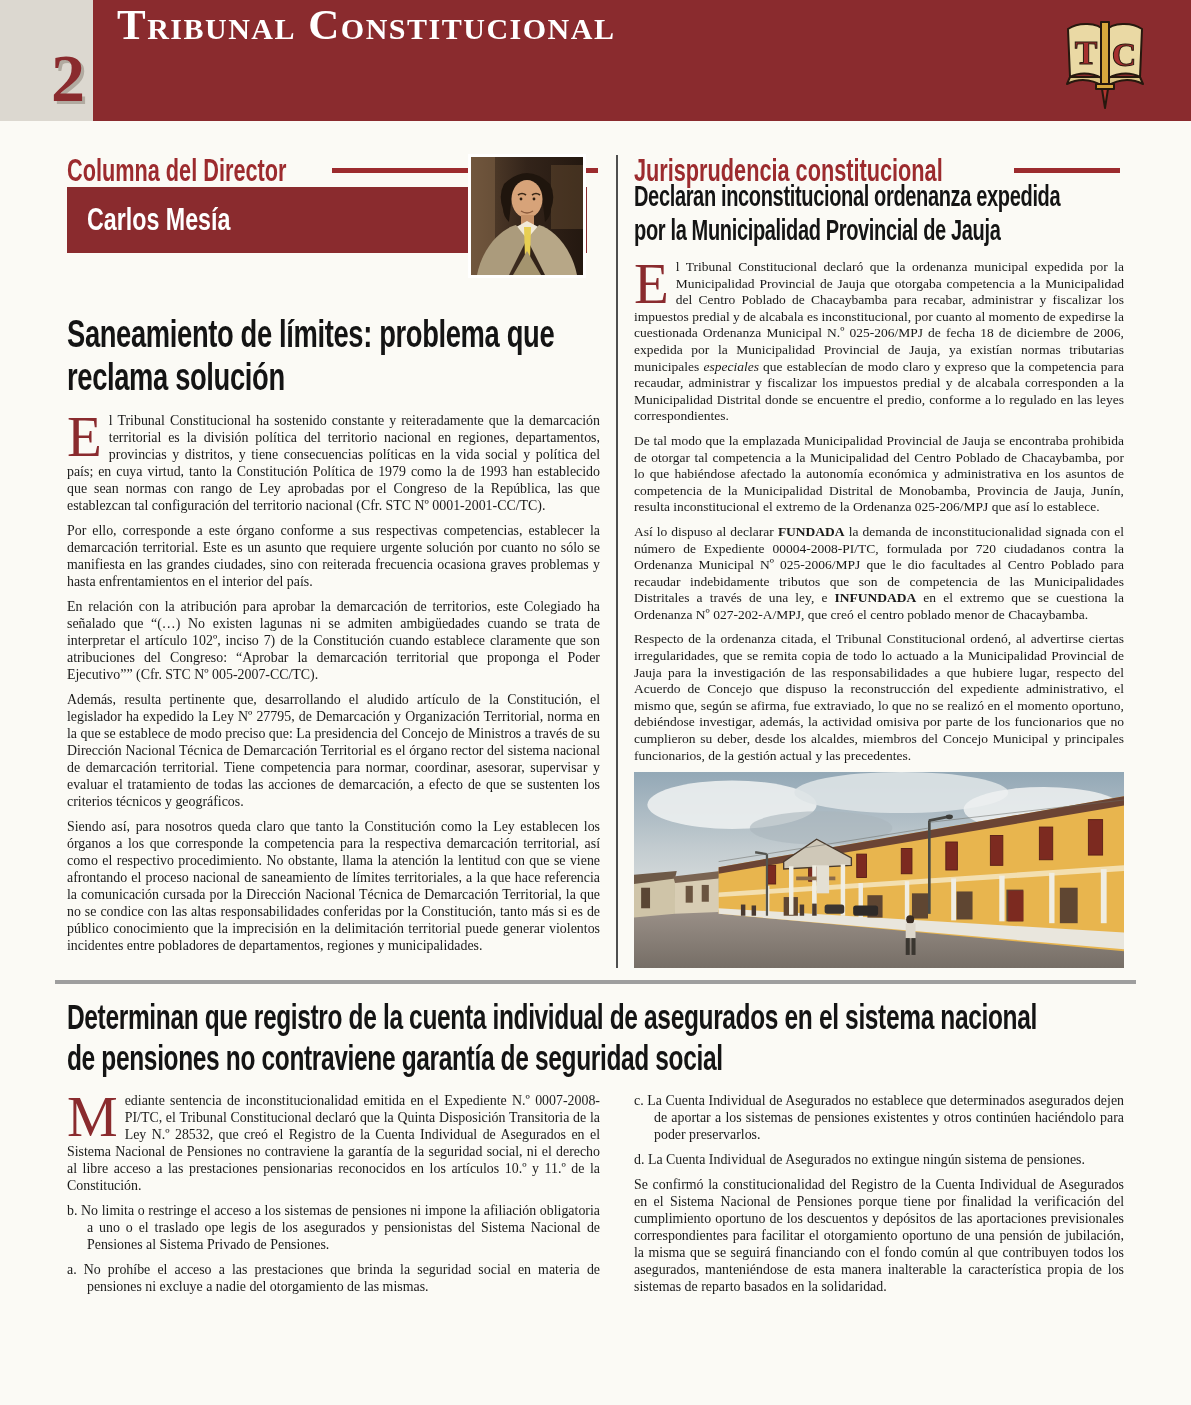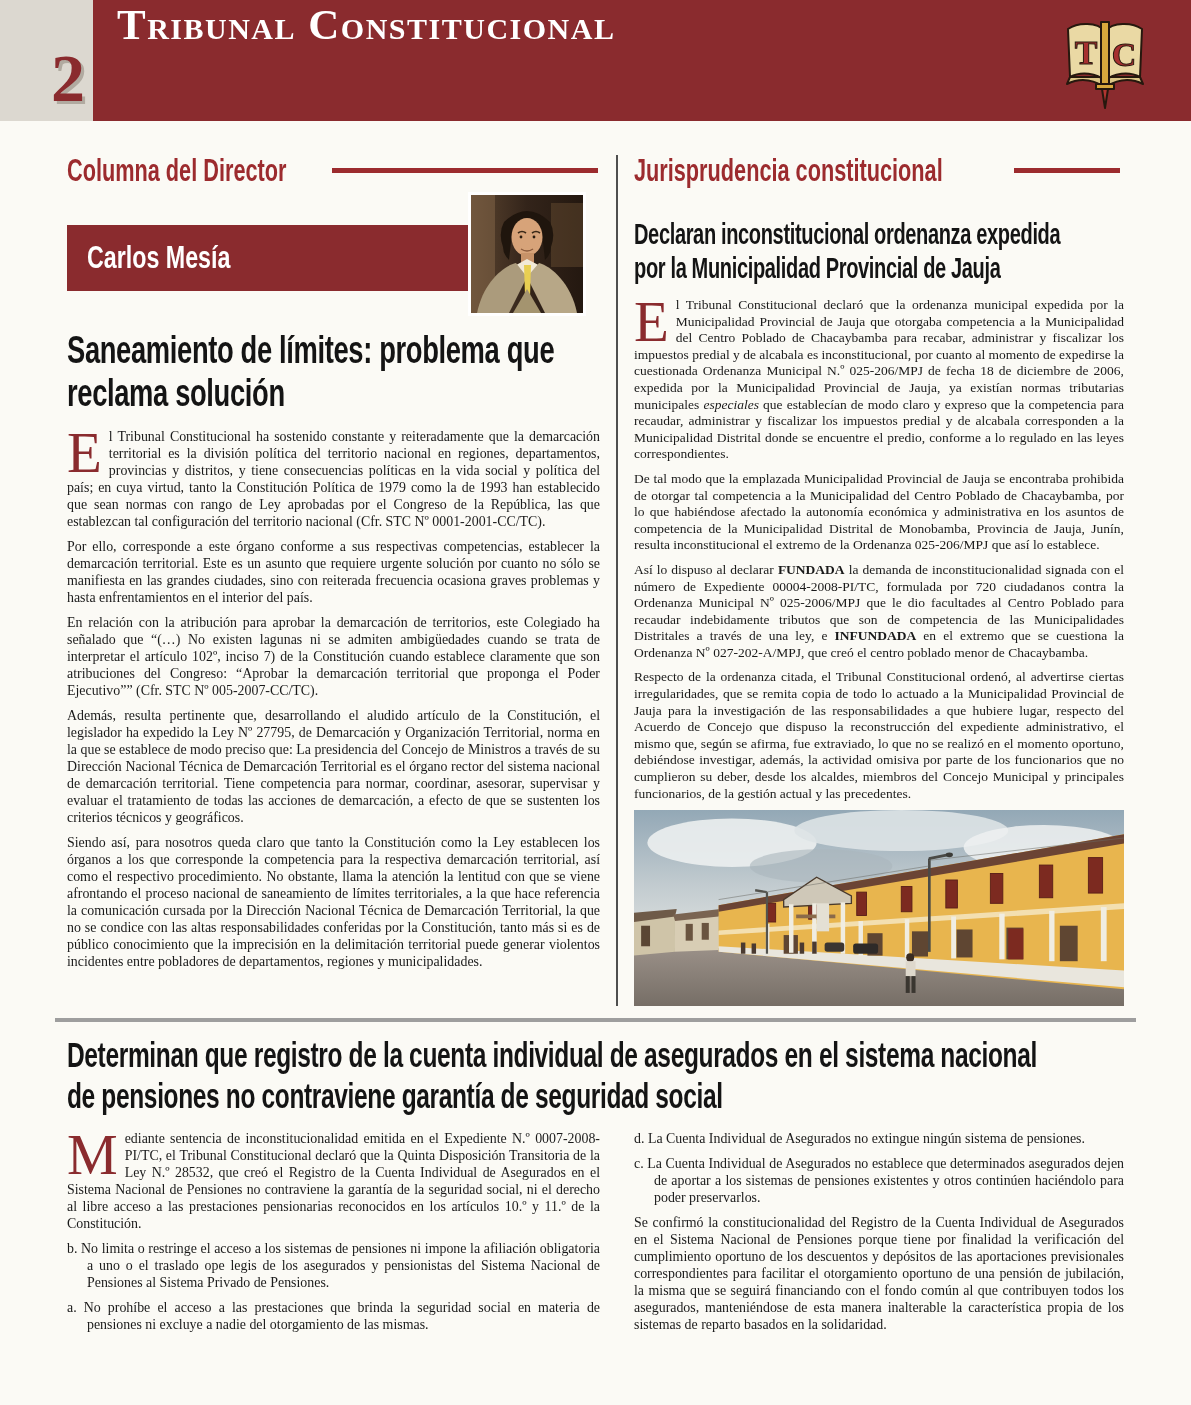--- a/index.html
+++ b/index.html
@@ -30,33 +30,33 @@
   }
   .logo { position: absolute; right: 38px; top: 11px; }
 
   
   .main { margin: 34px 67px 0; }
   .grid { display: grid; grid-template-columns: 533px 34px 490px; }
   .divider-cell { display: flex; justify-content: center; }
   .divider { width: 2px; background: #4f4f4f; height: 100%; }
 
   
-  .sec-head { position: relative; height: 32px; margin-bottom: 38px; }
+  .sec-head { position: relative; height: 32px; }
   .sec-title {
     display: inline-block; white-space: nowrap;
     transform: scaleX(.70); transform-origin: 0 50%;
     font-family: "Liberation Sans", sans-serif; font-weight: 700;
     font-size: 31px; line-height: 32px; color: var(--heading, #9c2b2e);
   }
   .sec-rule { position: absolute; top: 13px; height: 5px; background: var(--heading, #9c2b2e); }
   .left .sec-rule  { left: 265px; right: 2px; }
   .right .sec-rule { left: 380px; right: 4px; }
 
   
-  .name-bar { position: relative; width: 428px; height: 66px; background: var(--maroon, #8a2b2e); margin-bottom: 38px; }
+  .name-bar { position: relative; width: 520px; height: 66px; background: var(--maroon, #8a2b2e); margin-bottom: 60px; }
   .name-text {
     display: inline-block; white-space: nowrap;
     transform: scaleX(.75); transform-origin: 0 50%;
     font-family: "Liberation Sans", sans-serif; font-weight: 700;
     font-size: 31px; line-height: 66px; color: #fff; margin-left: 20px;
   }
   .portrait {
     position: absolute; left: 401px; top: -33px; width: 118px; height: 124px;
     border: 3px solid #fff; background: #3a2a1e;
   }
@@ -309,22 +309,22 @@
         <div class="hang">
             <p>b. No limita o restringe el acceso a los sistemas de pensiones ni impone la afiliación obligatoria a uno o el traslado ope legis de los asegurados y pensionistas del Sistema Nacional de Pensiones al Sistema Privado de Pensiones.</p>
             <p>a. No prohíbe el acceso a las prestaciones que brinda la seguridad social en materia de pensiones ni excluye a nadie del otorgamiento de las mismas.</p>
           </div>
       </div>
 
       <div class="divider-cell"></div>
 
       <div class="col copy">
         <div class="hang">
+            <p>c. La Cuenta Individual de Asegurados no establece que determinados asegurados dejen de aportar a los sistemas de pensiones existentes y otros continúen haciéndolo para poder preservarlos.</p>
             <p>d. La Cuenta Individual de Asegurados no extingue ningún sistema de pensiones.</p>
-            <p>c. La Cuenta Individual de Asegurados no establece que determinados asegurados dejen de aportar a los sistemas de pensiones existentes y otros continúen haciéndolo para poder preservarlos.</p>
           </div>
         <div>
             <p>Se confirmó la constitucionalidad del Registro de la Cuenta Individual de Asegurados en el Sistema Nacional de Pensiones porque tiene por finalidad la verificación del cumplimiento oportuno de los descuentos y depósitos de las aportaciones previsionales correspondientes para facilitar el otorgamiento oportuno de una pensión de jubilación, la misma que se seguirá financiando con el fondo común al que contribuyen todos los asegurados, manteniéndose de esta manera inalterable la característica propia de los sistemas de reparto basados en la solidaridad.</p>
           </div>
       </div>
     </div>
   </section>
 </div>
 
 </body></html>

